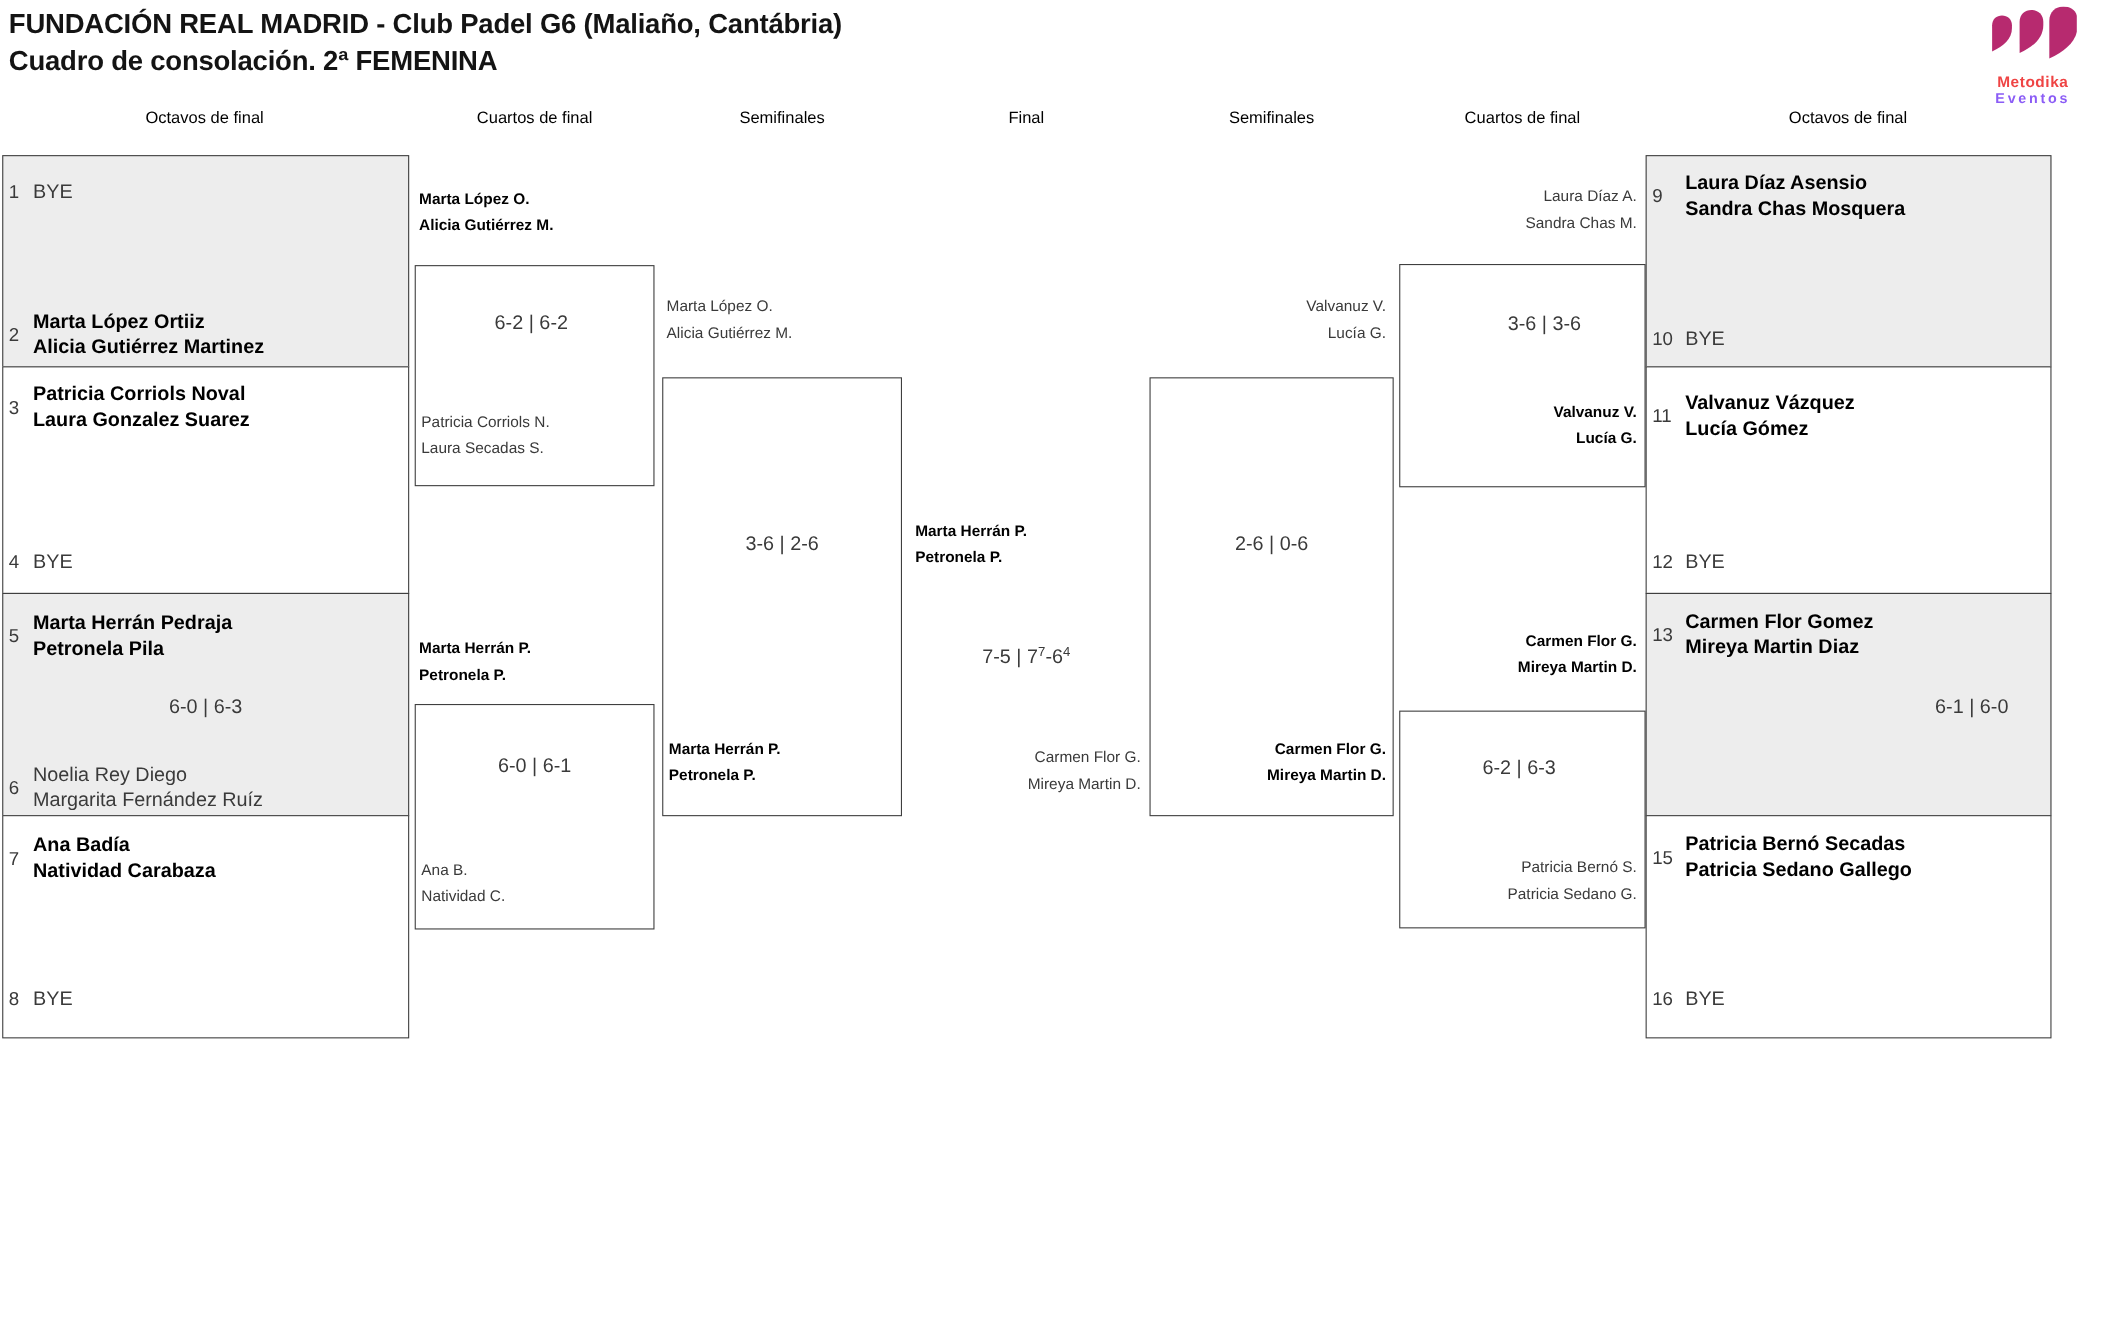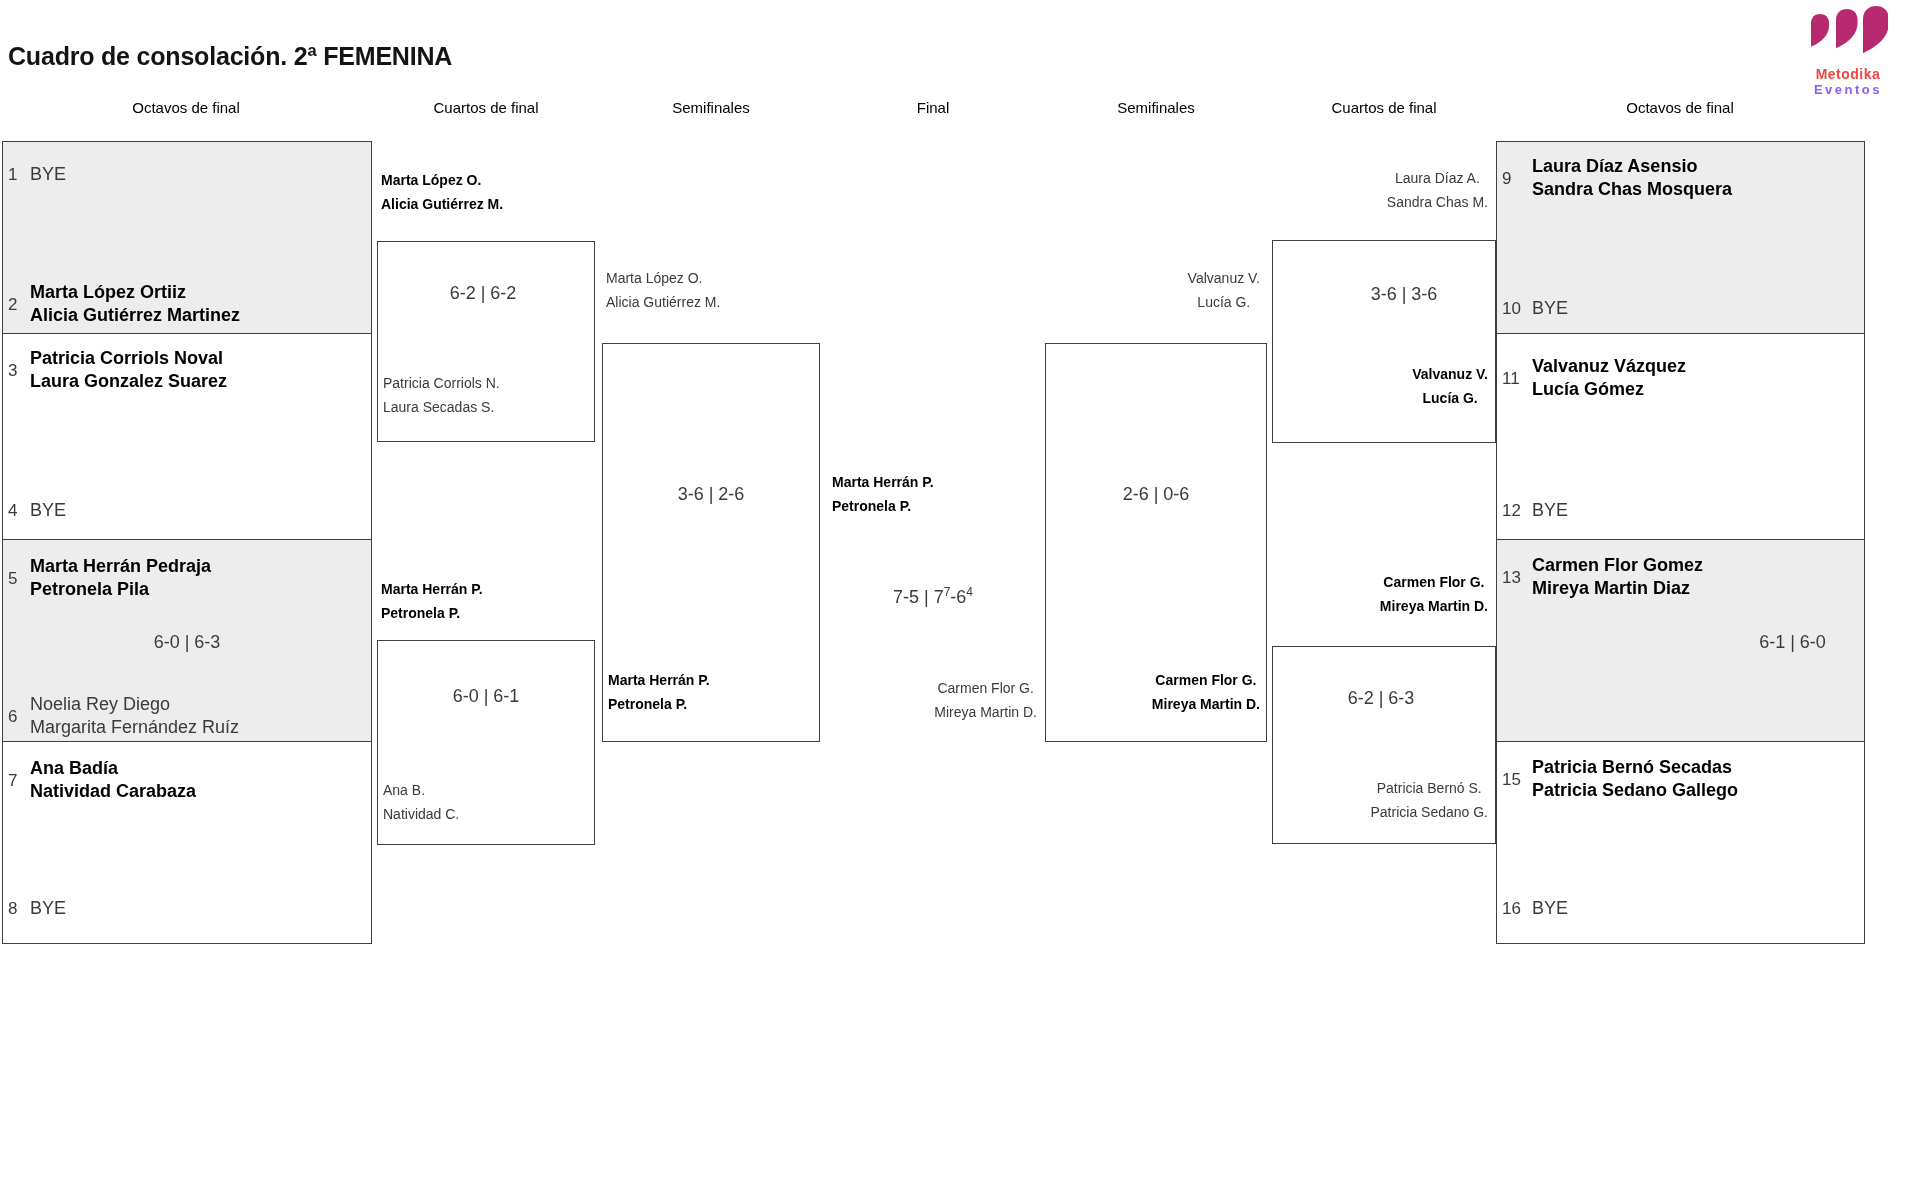--- a/index.html
+++ b/index.html
@@ -19,35 +19,36 @@
   .entry{position:absolute;display:flex;align-items:center;font-size:18px;line-height:23px;}
   .entry .seed{flex:none;font-size:17px;color:#3a3a3a;}
   .entry.l .seed{width:22px;}
   .entry.r .seed{width:30px;}
   .entry .names{color:#3a3a3a;}
   .entry.bold .names{font-weight:700;color:#000;}
   .nl{display:block;}
 
   .pair{position:absolute;font-size:14px;line-height:24px;color:#3a3a3a;white-space:nowrap;}
   .pair.bold{font-weight:700;color:#000;}
-  .pair.right{text-align:center;}
+  .pair.right{text-align:right;}
 
   .score{position:absolute;font-size:18px;color:#3a3a3a;text-align:center;white-space:nowrap;}
   .score sup{font-size:12px;vertical-align:7px;}
 
   .logo{position:absolute;left:1793px;top:6px;width:110px;text-align:center;}
   .logo svg{display:block;margin:0 auto;}
   .brand1{font-size:14px;font-weight:700;color:#ef4444;letter-spacing:0.5px;margin-top:2px;}
   .brand2{font-size:13px;font-weight:700;color:#8b5cf6;letter-spacing:2.5px;}
 </style>
 </head>
 <body>
 
 <div id="stage">
 
+  <div class="title t1">FUNDACIÓN REAL MADRID - Club Padel G6 (Maliaño, Cantábria)</div>
   <div class="title t2">Cuadro de consolación. 2ª FEMENINA</div>
 
   <div class="logo">
     <svg width="80" height="58" viewBox="0 0 80 58">
       <g fill="#b72a6f">
         <path d="M0 11 C0 4 5 0 11 0 C17 0 22 4 22 11 L22 14 C22 26 13 34 0 40 Z" transform="translate(3,8) scale(0.82)"></path>
         <path d="M0 11 C0 4 5 0 11 0 C17 0 22 4 22 11 L22 14 C22 26 13 34 0 40 Z" transform="translate(28,3) scale(0.98)"></path>
         <path d="M0 11 C0 4 5 0 11 0 C17 0 22 4 22 11 L22 14 C22 26 13 34 0 40 Z" transform="translate(55,0) scale(1.18)"></path>
       </g>
     </svg>

